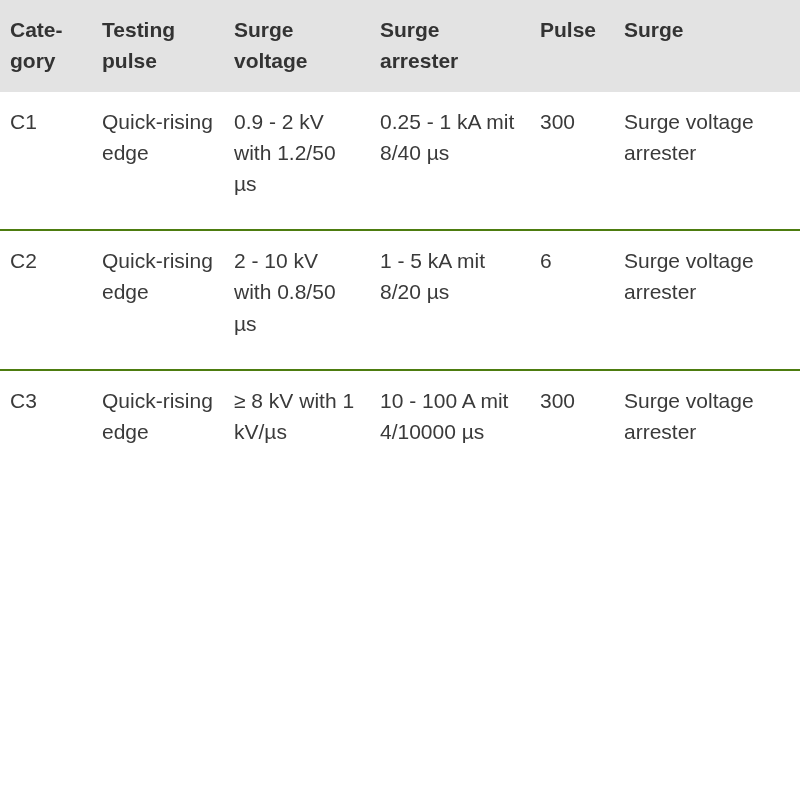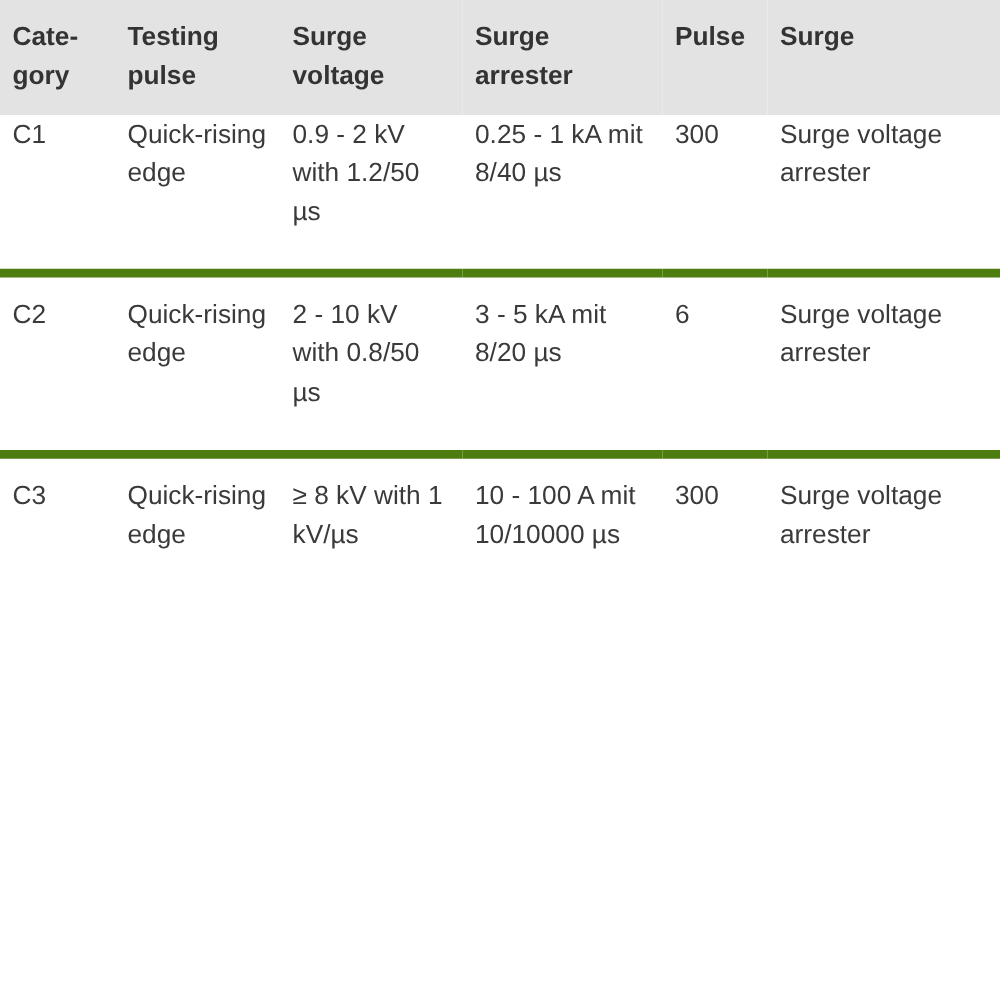--- a/index.html
+++ b/index.html
@@ -35,30 +35,30 @@
     text-align: left;
     vertical-align: top;
     padding: 14px 10px 16px 10px;
     border: none;
     word-wrap: break-word;
   }
   table.spec-table tbody td {
     vertical-align: top;
     text-align: left;
     padding: 14px 10px 30px 10px;
-    border-top: 7px solid #4d7c0f;
+    border-top: 2px solid #4d7c0f;
     border-left: none;
     border-right: none;
     border-bottom: none;
     word-wrap: break-word;
     color: #3a3a3a;
   }
   table.spec-table tbody tr:first-child td {
     border-top: none;
-    padding-top: 0;
+    padding-top: 14px;
   }
   
   col.c-category { width: 92px; }
   col.c-pulse-test { width: 132px; }
   col.c-surge-voltage { width: 146px; }
   col.c-surge-current { width: 160px; }
   col.c-pulse { width: 84px; }
   col.c-type { width: 186px; }
 
   .cell-line { display: block; }
@@ -109,27 +109,27 @@
         <td>Quick-rising edge</td>
         <td>0.9 - 2 kV with 1.2/50 µs</td>
         <td>0.25 - 1 kA mit 8/40 µs</td>
         <td>300</td>
         <td>Surge voltage arrester</td>
       </tr>
       <tr>
         <td>C2</td>
         <td>Quick-rising edge</td>
         <td>2 - 10 kV with 0.8/50 µs</td>
-        <td>3 - 5 kA mit 8/20 µs</td>
+        <td>1 - 5 kA mit 8/20 µs</td>
         <td>6</td>
         <td>Surge voltage arrester</td>
       </tr>
       <tr>
         <td>C3</td>
         <td>Quick-rising edge</td>
         <td>≥ 8 kV with 1 kV/µs</td>
-        <td>10 - 100 A mit 10/10000 µs</td>
+        <td>10 - 100 A mit 4/10000 µs</td>
         <td>300</td>
         <td>Surge voltage arrester</td>
       </tr>
     </tbody>
   </table>
 </div>
 
 </body></html>

